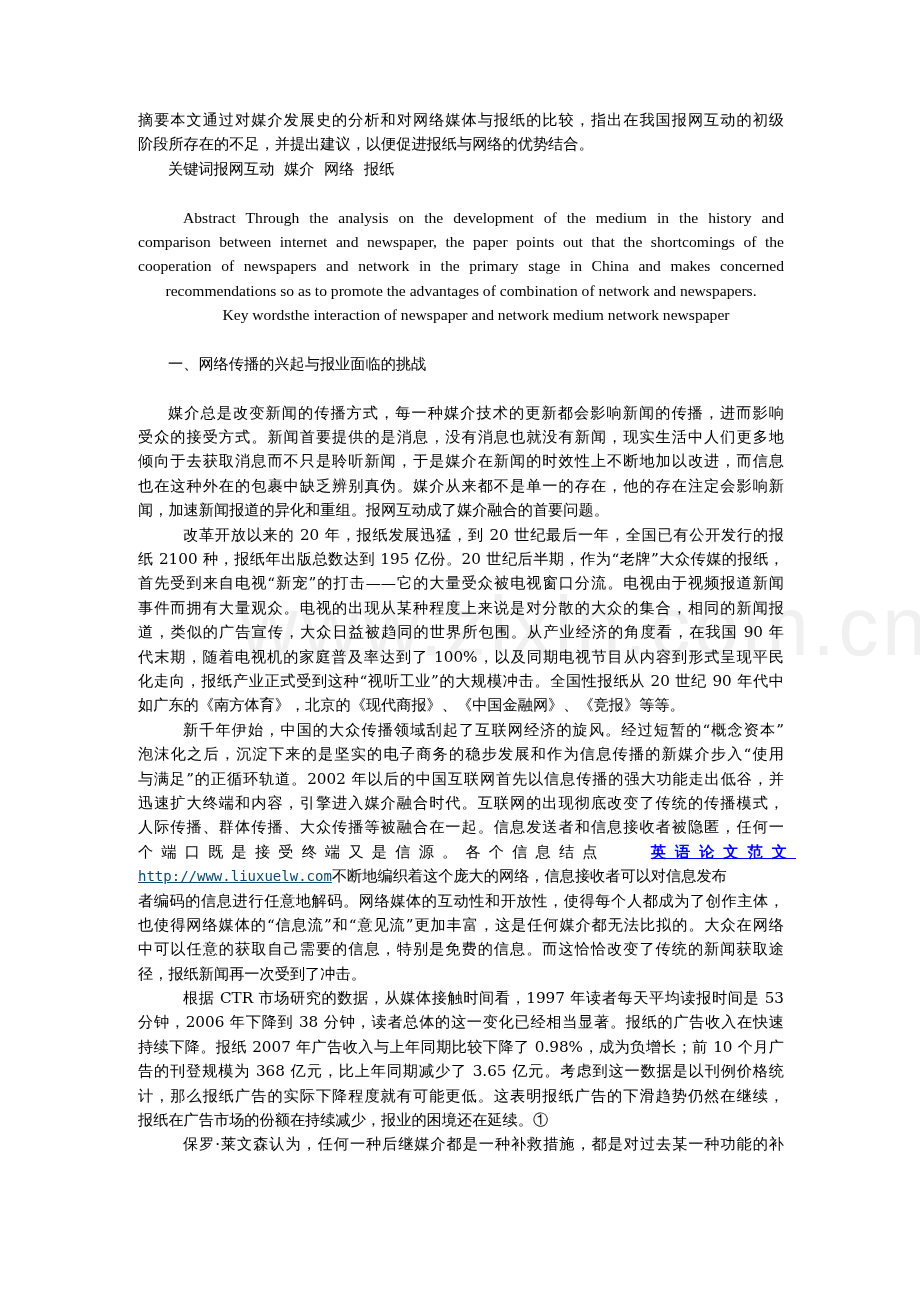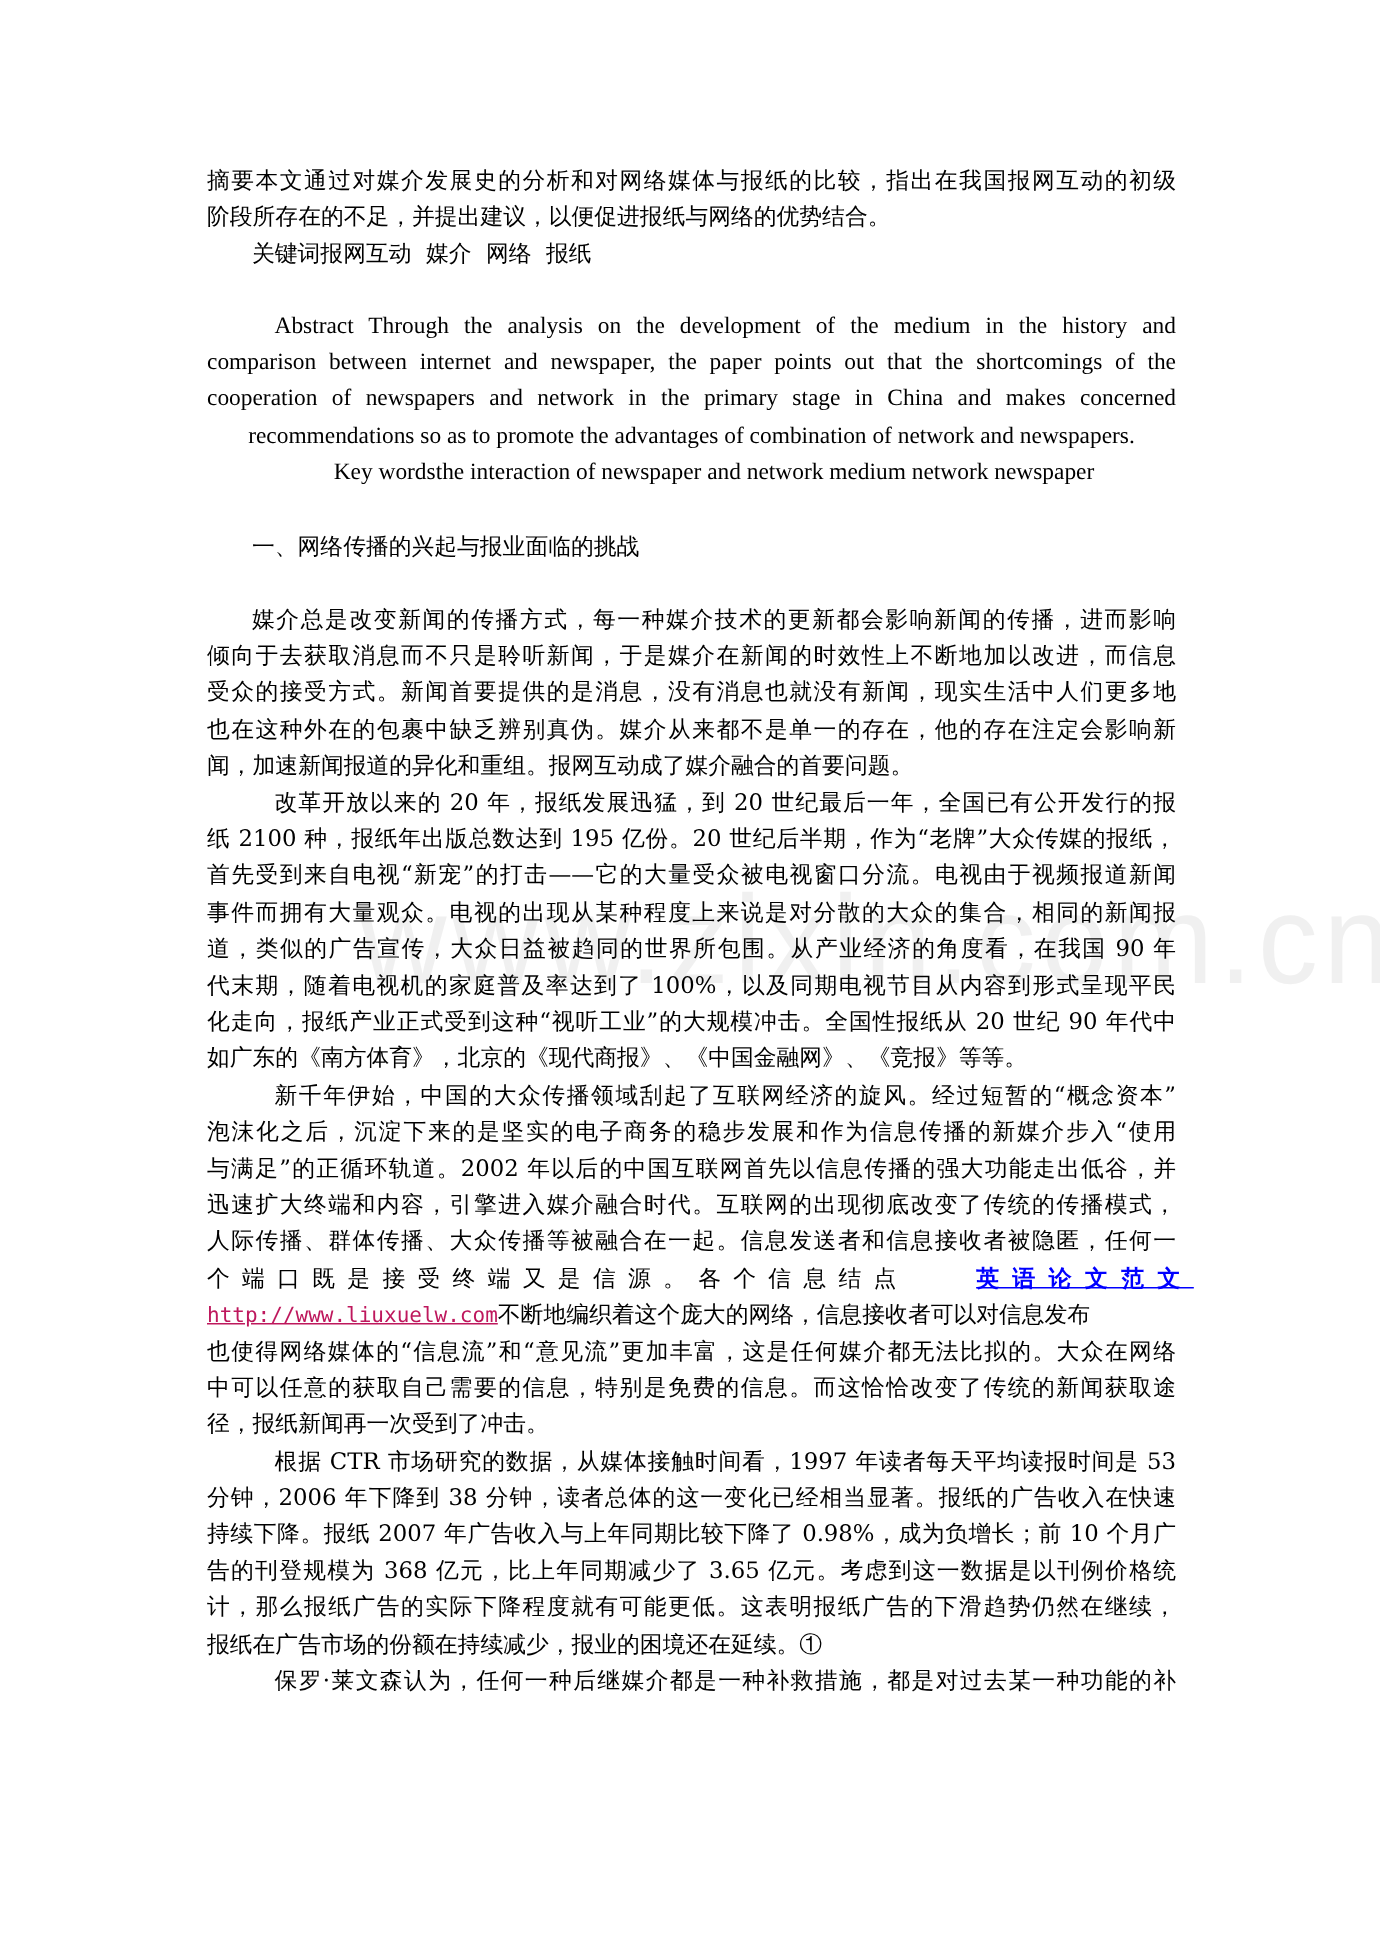--- a/index.html
+++ b/index.html
@@ -40,21 +40,21 @@
     text-align: center;
   }
   .blank { height: 24.4px; }
   .link-cn {
     color: #0000ff;
     text-decoration: underline;
     font-weight: bold;
     letter-spacing: 9px;
   }
   .link-url {
-    color: #be185d;
+    color: #0c4a6e;
     font-family: "DejaVu Sans Mono", "Liberation Mono", monospace;
     font-size: 14px;
     letter-spacing: 0px;
   }
   .spaced {
     letter-spacing: 8.2px;
   }
   .watermark {
     position: absolute;
     left: 240px;
@@ -93,22 +93,22 @@
   </div>
 
   <div class="blank"></div>
 
   <div class="line indent2">一、网络传播的兴起与报业面临的挑战</div>
 
   <div class="blank"></div>
 
   <div>
     <div class="line justify indent2">媒介总是改变新闻的传播方式，每一种媒介技术的更新都会影响新闻的传播，进而影响</div>
+    <div class="line justify">受众的接受方式。新闻首要提供的是消息，没有消息也就没有新闻，现实生活中人们更多地</div>
     <div class="line justify">倾向于去获取消息而不只是聆听新闻，于是媒介在新闻的时效性上不断地加以改进，而信息</div>
-    <div class="line justify">受众的接受方式。新闻首要提供的是消息，没有消息也就没有新闻，现实生活中人们更多地</div>
     <div class="line justify">也在这种外在的包裹中缺乏辨别真伪。媒介从来都不是单一的存在，他的存在注定会影响新</div>
     <div class="line">闻，加速新闻报道的异化和重组。报网互动成了媒介融合的首要问题。</div>
   </div>
 
   <div>
     <div class="line justify indent3">改革开放以来的 20 年，报纸发展迅猛，到 20 世纪最后一年，全国已有公开发行的报</div>
     <div class="line justify">纸 2100 种，报纸年出版总数达到 195 亿份。20 世纪后半期，作为“老牌”大众传媒的报纸，</div>
     <div class="line justify">首先受到来自电视“新宠”的打击——它的大量受众被电视窗口分流。电视由于视频报道新闻</div>
     <div class="line justify">事件而拥有大量观众。电视的出现从某种程度上来说是对分散的大众的集合，相同的新闻报</div>
     <div class="line justify">道，类似的广告宣传，大众日益被趋同的世界所包围。从产业经济的角度看，在我国 90 年</div>
@@ -123,20 +123,21 @@
     <div class="line justify">与满足”的正循环轨道。2002 年以后的中国互联网首先以信息传播的强大功能走出低谷，并</div>
     <div class="line justify">迅速扩大终端和内容，引擎进入媒介融合时代。互联网的出现彻底改变了传统的传播模式，</div>
     <div class="line justify">人际传播、群体传播、大众传播等被融合在一起。信息发送者和信息接收者被隐匿，任何一</div>
     <div class="line" style="display:flex;justify-content:space-between;gap:45px;">
       <span class="spaced">个端口既是接受终端又是信源。各个信息结点</span>
       <a class="link-cn" href="#">英语论文范文</a>
     </div>
     <div class="line">
       <a class="link-url" href="#">http://www.liuxuelw.com</a><span>不断地编织着这个庞大的网络，信息接收者可以对信息发布</span>
     </div>
+    <div class="line justify">者编码的信息进行任意地解码。网络媒体的互动性和开放性，使得每个人都成为了创作主体，</div>
     <div class="line justify">也使得网络媒体的“信息流”和“意见流”更加丰富，这是任何媒介都无法比拟的。大众在网络</div>
     <div class="line justify">中可以任意的获取自己需要的信息，特别是免费的信息。而这恰恰改变了传统的新闻获取途</div>
     <div class="line">径，报纸新闻再一次受到了冲击。</div>
   </div>
 
   <div>
     <div class="line justify indent3">根据 CTR 市场研究的数据，从媒体接触时间看，1997 年读者每天平均读报时间是 53</div>
     <div class="line justify">分钟，2006 年下降到 38 分钟，读者总体的这一变化已经相当显著。报纸的广告收入在快速</div>
     <div class="line justify">持续下降。报纸 2007 年广告收入与上年同期比较下降了 0.98%，成为负增长；前 10 个月广</div>
     <div class="line justify">告的刊登规模为 368 亿元，比上年同期减少了 3.65 亿元。考虑到这一数据是以刊例价格统</div>

